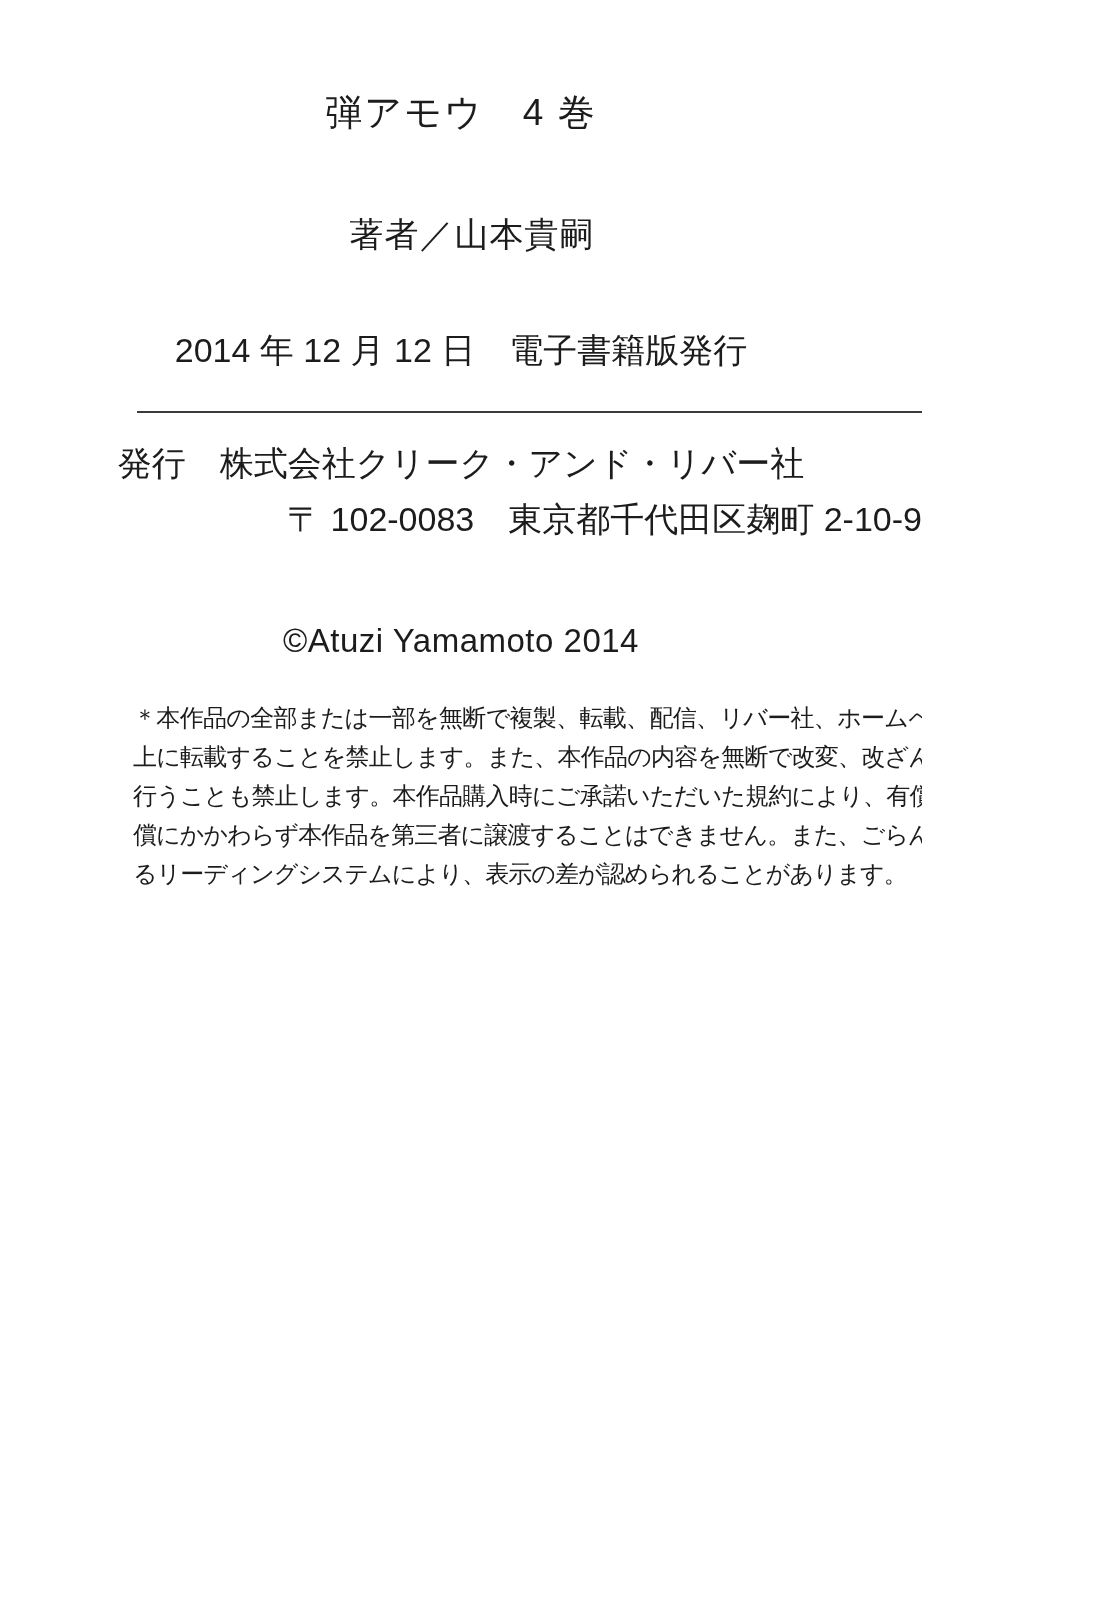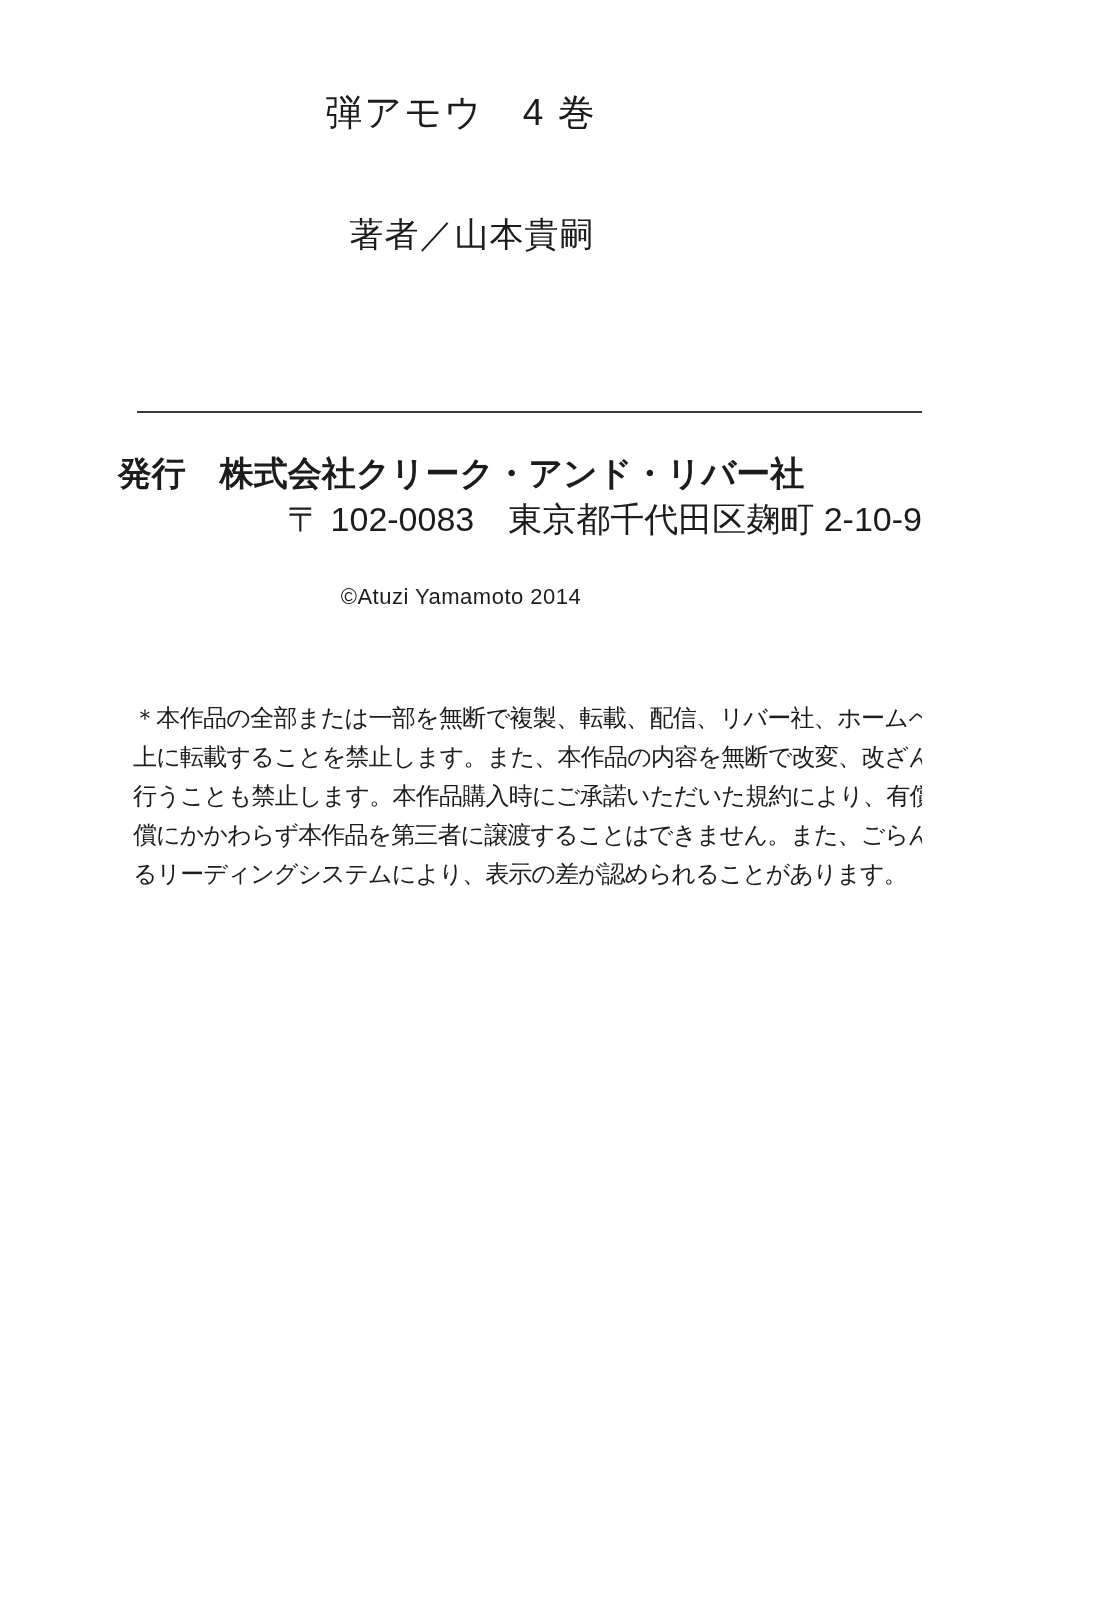--- a/index.html
+++ b/index.html
@@ -45,32 +45,31 @@
     position: absolute;
     top: 411px;
     left: 137px;
     width: 828px;
     height: 2px;
     background: #3c3c3c;
   }
   .publisher-line {
     top: 441px;
     font-size: 34px;
-    font-weight: 700;
-    margin-top: 10px;
+    font-weight: 400;
   }
   .address-line {
     top: 497px;
     font-size: 34px;
     font-weight: 500;
     text-align: right;
   }
   .copyright-line {
-    top: 584px;
-    font-size: 22px;
+    top: 622px;
+    font-size: 33px;
     font-weight: 400;
     letter-spacing: 0.5px;
   }
   .disclaimer {
     position: absolute;
     top: 698px;
     left: 133px;
     width: 846px;
     font-size: 24px;
     line-height: 39px;
@@ -82,20 +81,21 @@
 </style>
 </head>
 <body>
 
 <div class="page">
 
   <div class="centered-line book-title">弾アモウ　4 巻</div>
 
   <div class="centered-line author-line">著者／山本貴嗣</div>
 
+  <div class="centered-line pubdate-line">2014 年 12 月 12 日　電子書籍版発行</div>
 
   <div class="divider"></div>
 
   <div class="centered-line publisher-line">発行　株式会社クリーク・アンド・リバー社</div>
 
   <div class="centered-line address-line">〒 102-0083　東京都千代田区麹町 2-10-9</div>
 
   <div class="centered-line copyright-line">©Atuzi Yamamoto 2014</div>
 
   <div class="disclaimer">＊本作品の全部または一部を無断で複製、転載、配信、リバー社、ホームページ上に転載することを禁止します。また、本作品の内容を無断で改変、改ざん等を行うことも禁止します。本作品購入時にご承諾いただいた規約により、有償・無償にかかわらず本作品を第三者に譲渡することはできません。また、ごらんになるリーディングシステムにより、表示の差が認められることがあります。</div>

